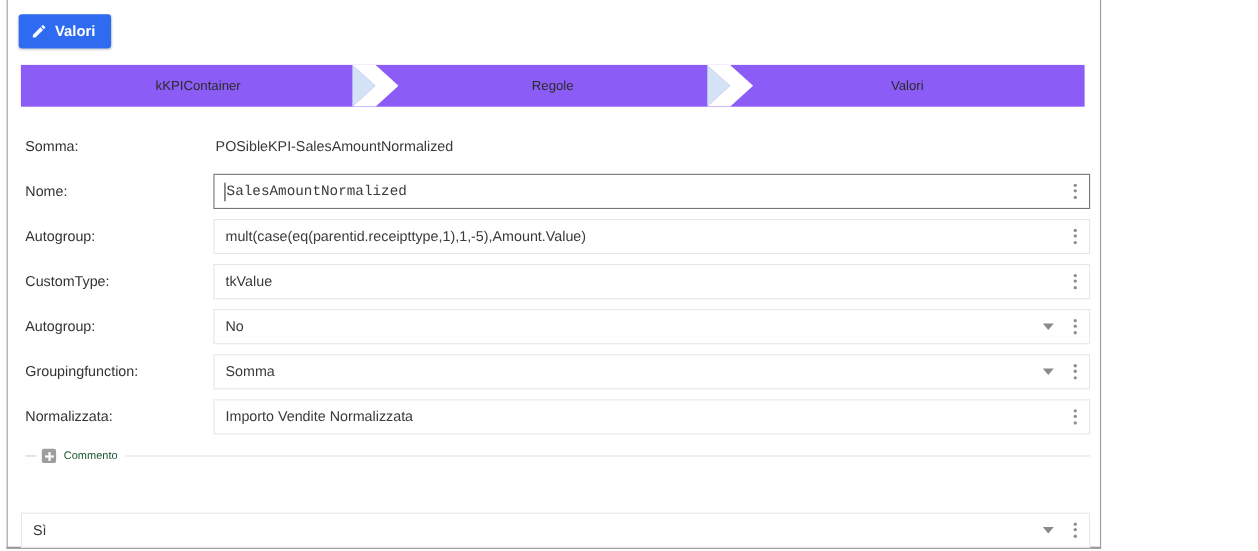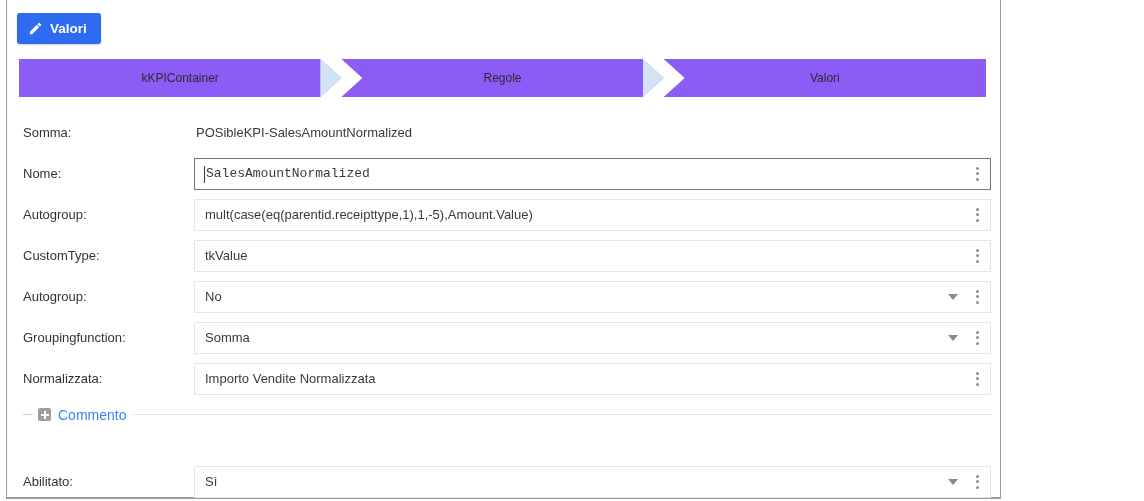--- a/index.html
+++ b/index.html
@@ -225,22 +225,22 @@
     flex: 0 0 13px;
   }
   .plus-icon::before, .plus-icon::after {
     content: "";
     position: absolute;
     background: #ffffff;
   }
   .plus-icon::before { left: 2.5px; top: 5.5px; width: 8px; height: 2px; }
   .plus-icon::after  { left: 5.5px; top: 2.5px; width: 2px; height: 8px; }
   .section-title {
-    font-size: 14px;
-    color: #3b82f6;
+    font-size: 10px;
+    color: #14532d;
     margin: 0 7px 0 7px;
     white-space: nowrap;
   }
   .section-line {
     flex: 1;
     height: 1px;
     background: #e2e2e2;
   }
   .spacer { height: 31px; }
 </style>
@@ -363,21 +363,20 @@
     <div class="section">
       <span class="section-dash"></span>
       <span class="plus-icon"></span>
       <span class="section-title">Commento</span>
       <span class="section-line"></span>
     </div>
 
     <div class="spacer"></div>
 
     <div class="row">
-      <div class="row-label">Abilitato:</div>
       <div class="field">
         <span class="field-value">Sì</span>
         <span class="dd-arrow">
             <i></i>
           </span>
         <span class="kebab">
             <span></span>
             <span></span>
             <span></span>
           </span>

